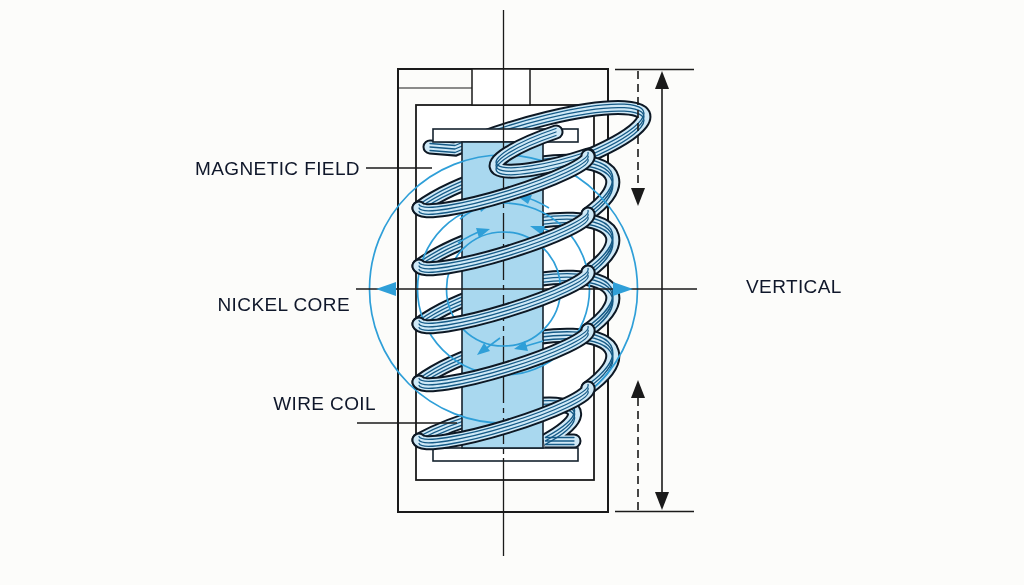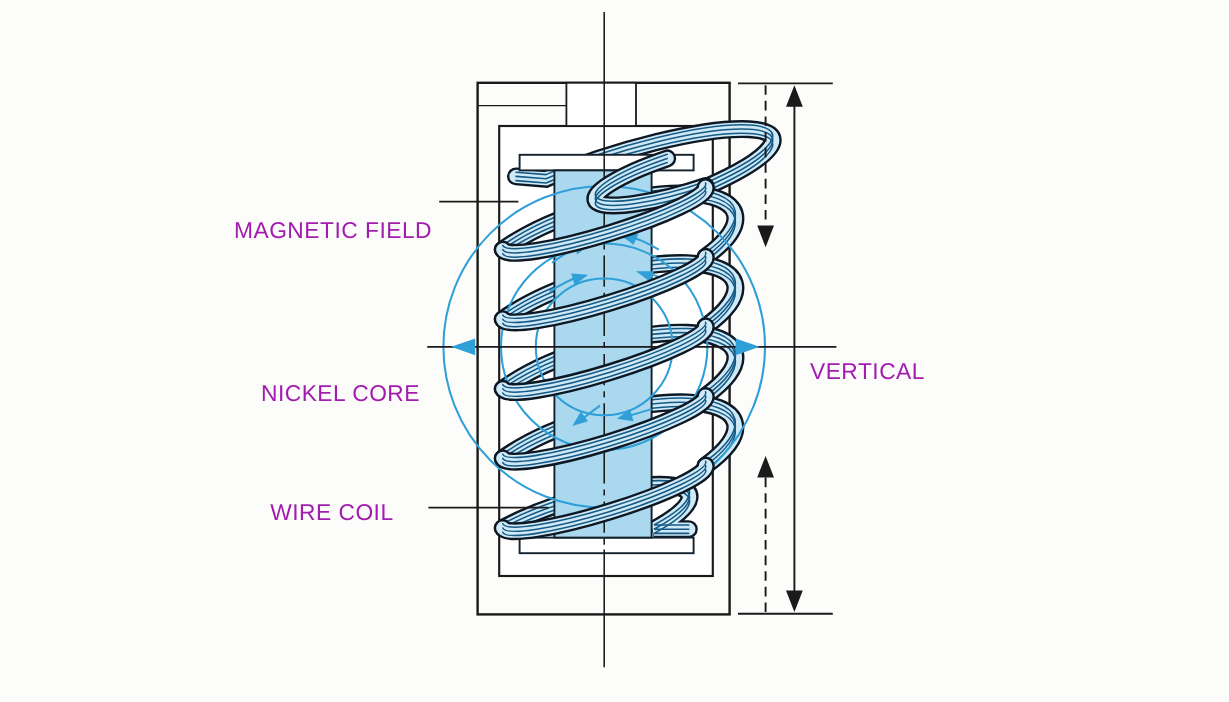--- a/index.html
+++ b/index.html
@@ -5,27 +5,27 @@
   html,body{margin:0;padding:0;background:#e8e8e8;}
   .canvas{
     position:relative;width:1024px;height:585px;overflow:hidden;
     background:#fcfcfa;
     font-family:"Liberation Sans", sans-serif;
   }
   .diagram-svg{position:absolute;left:0;top:0;}
   .label{
     position:absolute;
     font-size:19px;font-weight:400;letter-spacing:.4px;
-    color:#a21caf;white-space:nowrap;line-height:24px;margin-top:24px;
+    color:#0f172a;white-space:nowrap;line-height:24px;
   }
   .label.right{text-align:right;}
   #lbl-magnetic-field{top:157px;right:664px;}
   #lbl-nickel-core{top:293px;right:674px;}
-  #lbl-wire-coil{top:392px;right:696px;}
-  #lbl-vertical-vibration{top:275px;left:675px;}
+  #lbl-wire-coil{top:392px;right:648px;}
+  #lbl-vertical-vibration{top:275px;left:746px;}
 
   
   .outline{fill:none;stroke:#1a1a1a;stroke-width:2;}
   .white-fill{fill:#ffffff;}
   .core-fill{fill:#a9d8ef;stroke:#14222e;stroke-width:1.6;}
   .plate{fill:#ffffff;stroke:#14222e;stroke-width:1.6;}
   .field{fill:none;stroke:#2f9fd8;stroke-width:1.7;}
   .field-tail{fill:none;stroke:#2f9fd8;stroke-width:1.6;}
   .blue-head{fill:#2f9fd8;stroke:none;}
   .leader{stroke:#1a1a1a;stroke-width:1.5;fill:none;}

